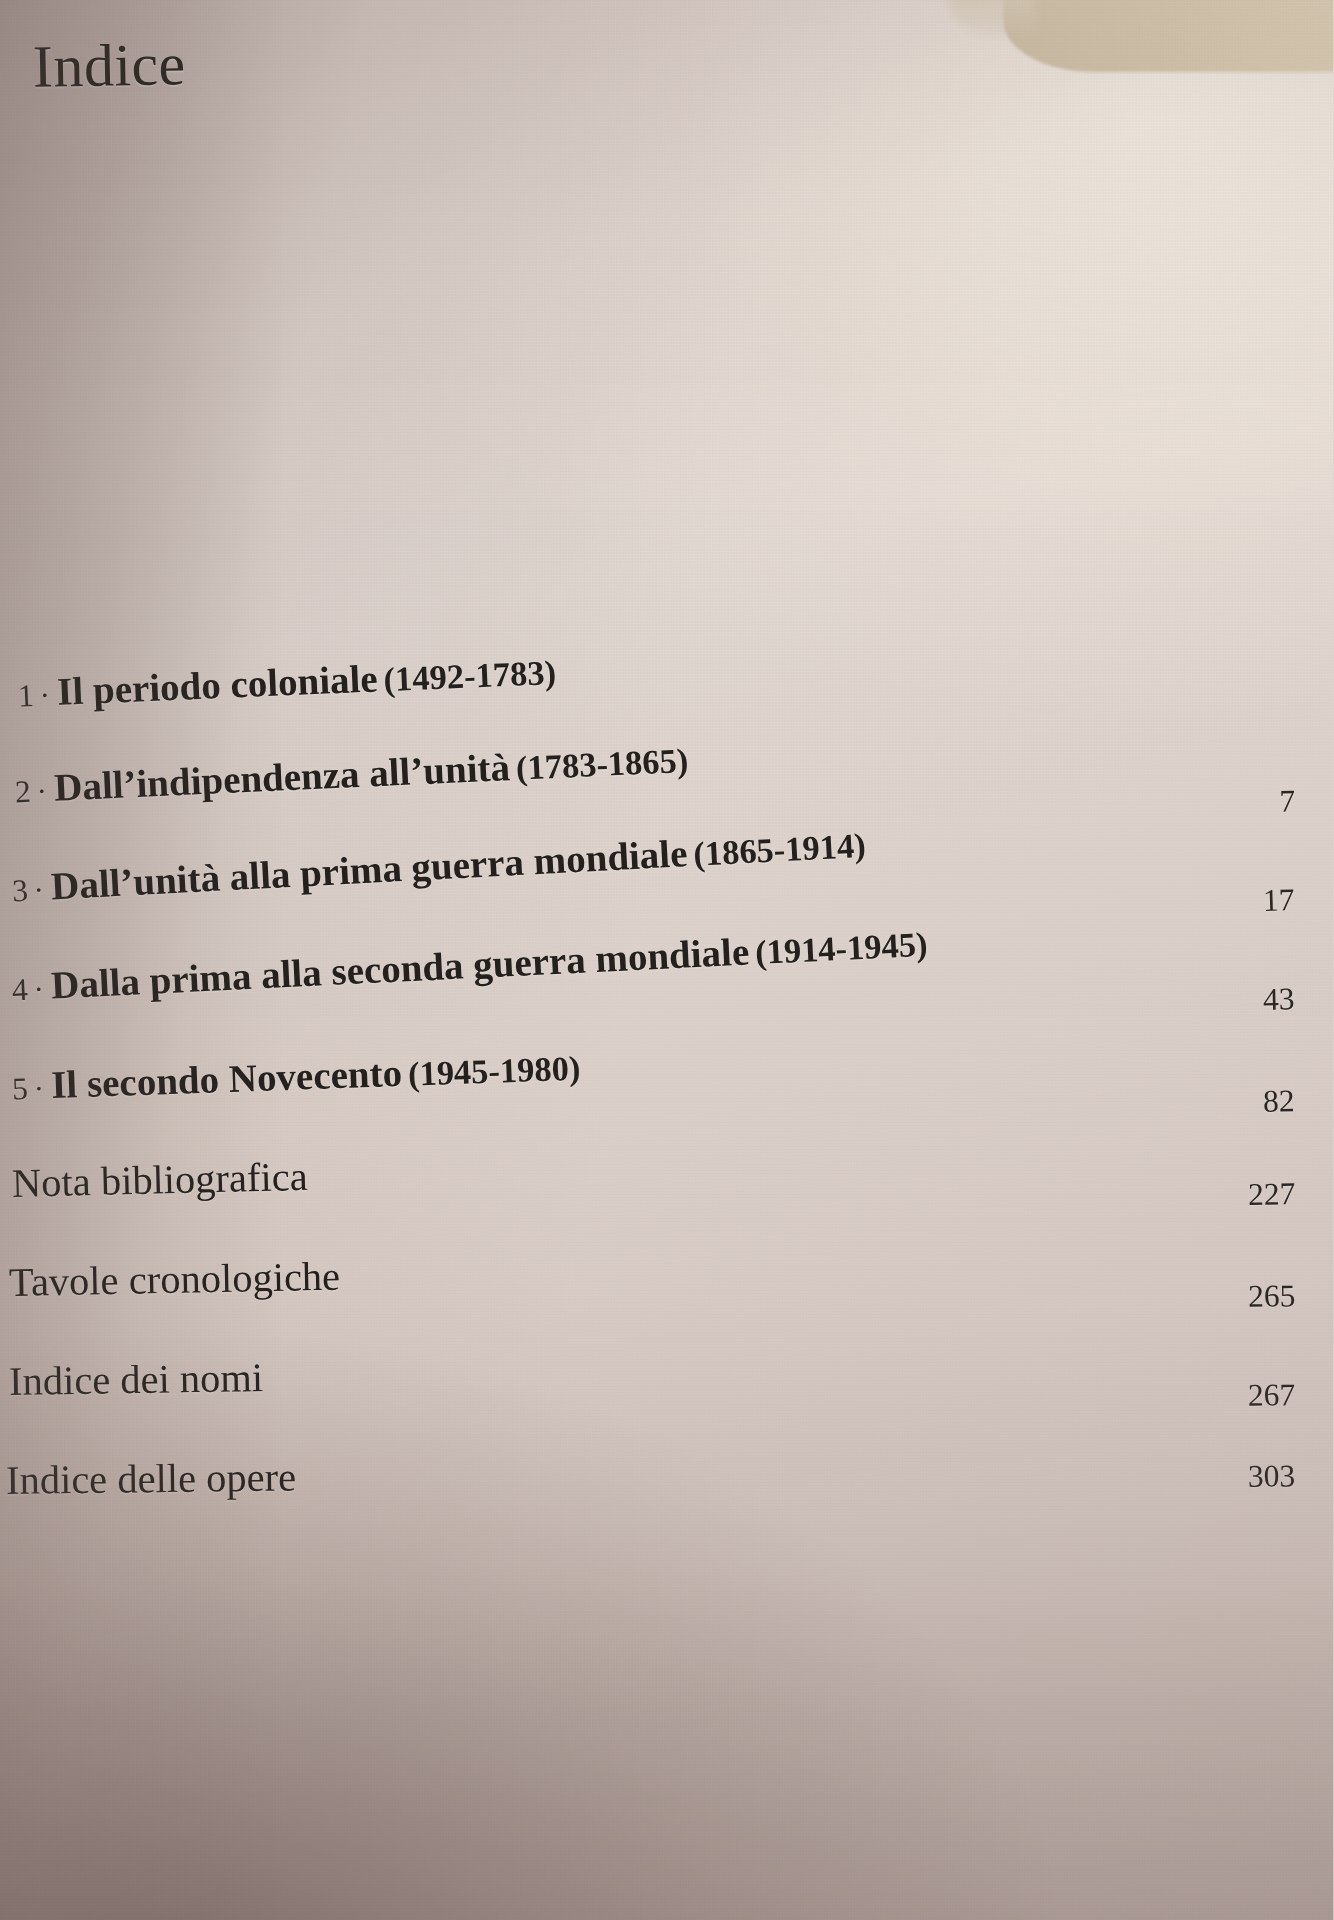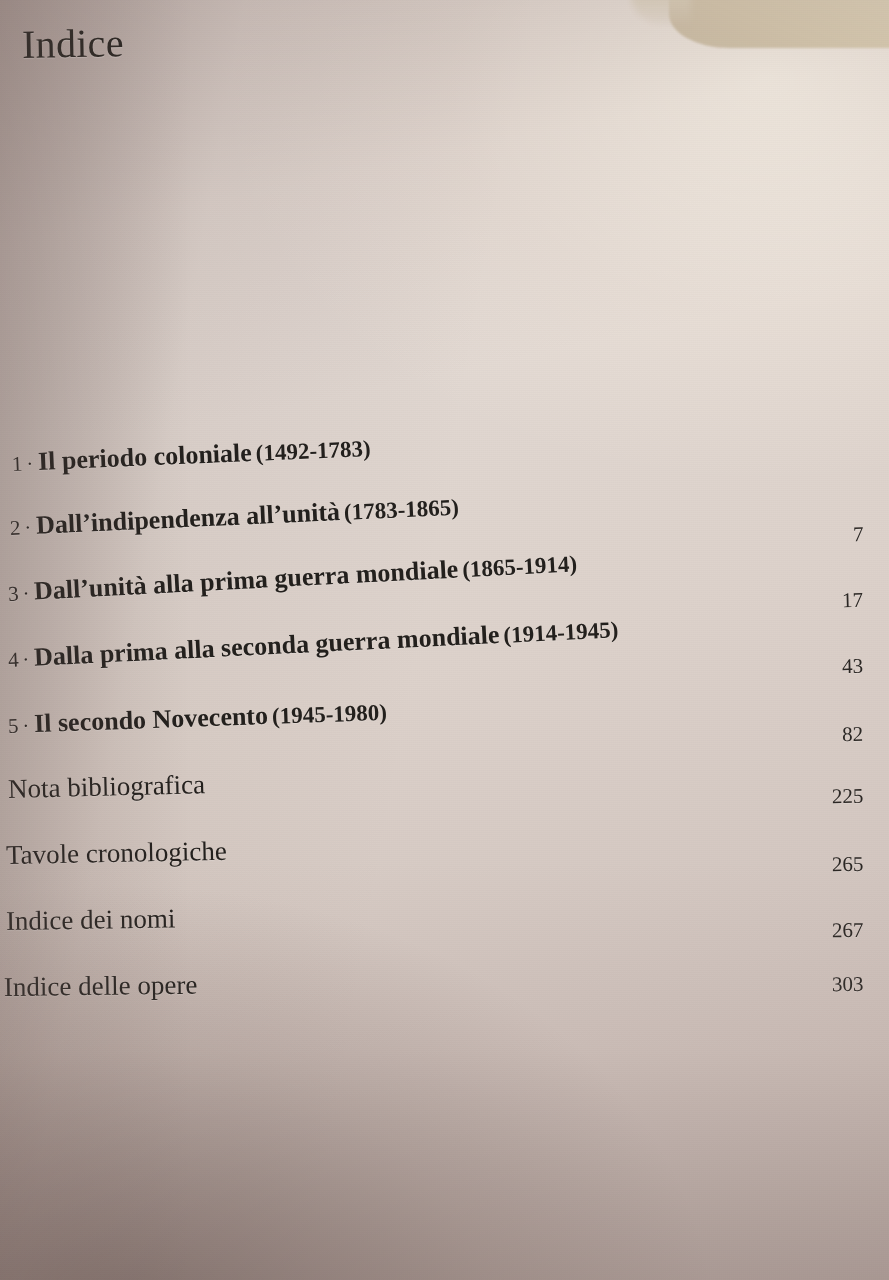--- a/index.html
+++ b/index.html
@@ -239,21 +239,21 @@
         <div class="entry">
           <span class="num">5</span><span class="dot">·</span><span class="label">Il secondo Novecento</span> <span class="years">(1945-1980)</span>
         </div>
         <div class="page-num">82</div>
       </div>
 
       <div class="toc-row r6">
         <div class="entry">
           <span class="plain">Nota bibliografica</span>
         </div>
-        <div class="page-num">225</div>
+        <div class="page-num">227</div>
       </div>
 
       <div class="toc-row r7">
         <div class="entry">
           <span class="plain">Tavole cronologiche</span>
         </div>
         <div class="page-num">265</div>
       </div>
 
       <div class="toc-row r8">

